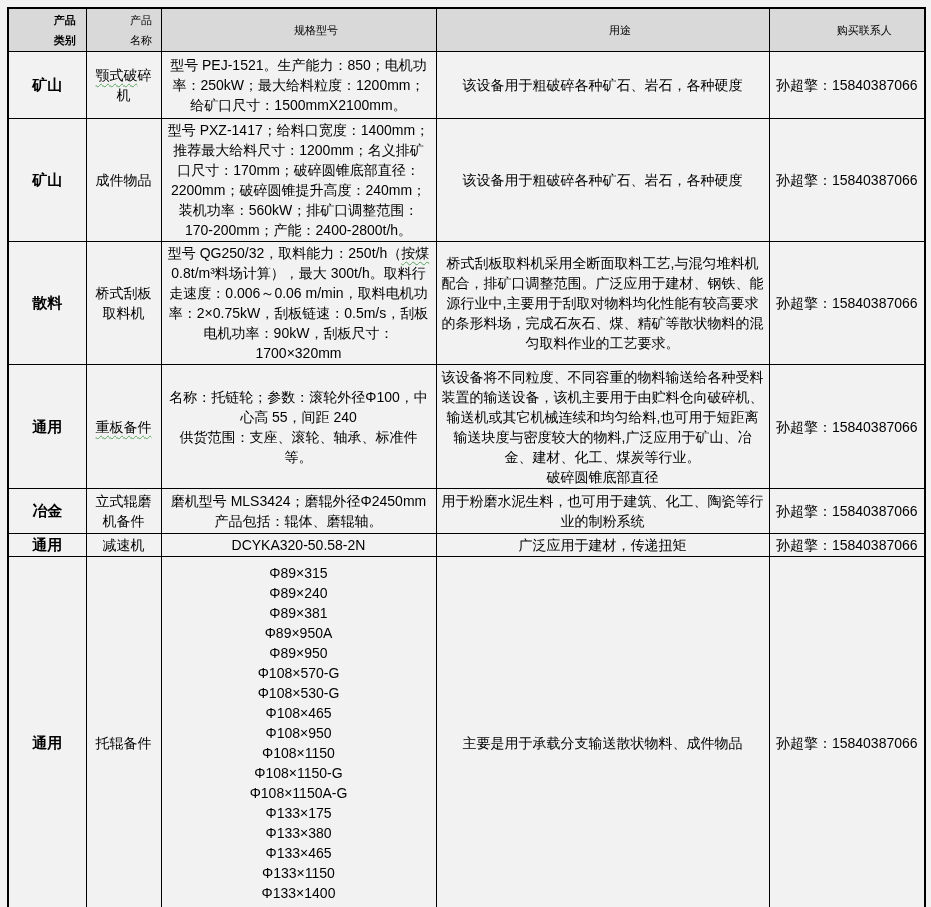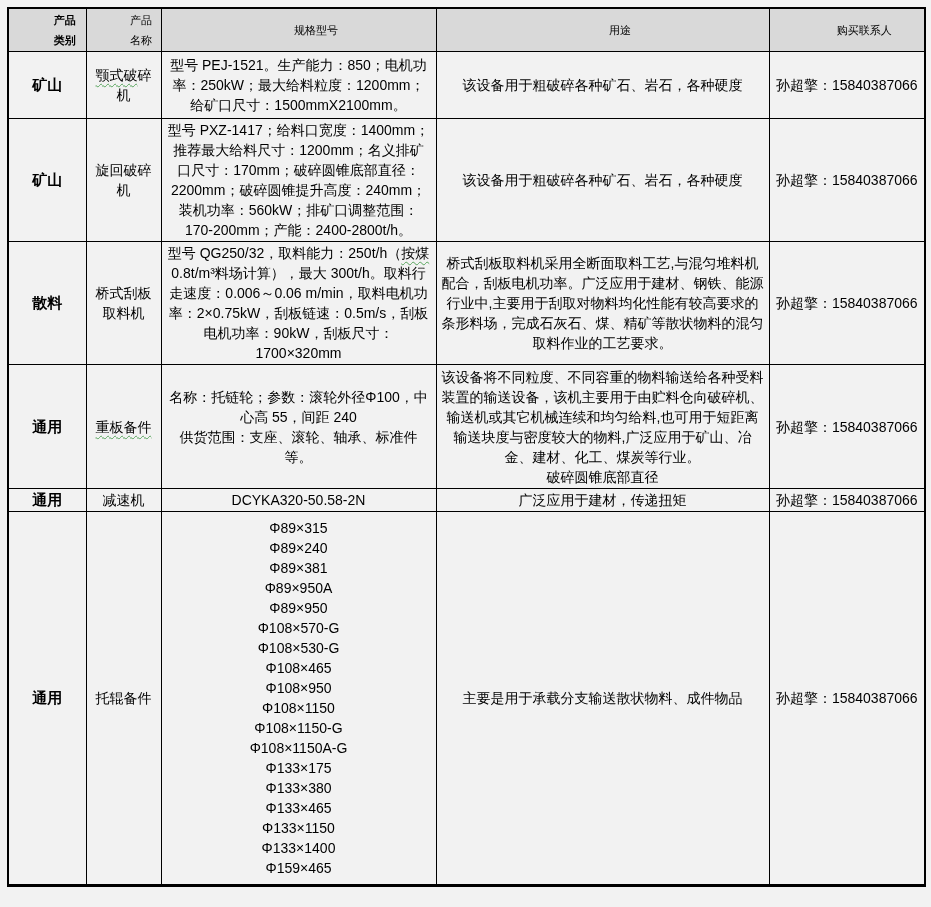--- a/index.html
+++ b/index.html
@@ -69,43 +69,53 @@
   <tbody>
       <tr style="height: 67px;">
         <td class="cat">矿山</td>
         <td><span class="wavy">颚式破</span>碎机</td>
         <td>型号 PEJ-1521。生产能力：850；电机功率：250kW；最大给料粒度：1200mm；给矿口尺寸：1500mmX2100mm。</td>
         <td>该设备用于粗破碎各种矿石、岩石，各种硬度</td>
         <td>孙超擎：15840387066</td>
       </tr>
       <tr style="height: 122px;">
         <td class="cat">矿山</td>
-        <td>旋回破碎机</td>
+        <td>成件物品</td>
         <td>型号 PXZ-1417；给料口宽度：1400mm；推荐最大给料尺寸：1200mm；名义排矿口尺寸：170mm；破碎圆锥底部直径：2200mm；破碎圆锥提升高度：240mm；装机功率：560kW；排矿口调整范围：170-200mm；产能：2400-2800t/h。</td>
         <td>该设备用于粗破碎各种矿石、岩石，各种硬度</td>
         <td>孙超擎：15840387066</td>
       </tr>
       <tr style="height: 106px;">
         <td class="cat">散料</td>
         <td>桥式刮板取料机</td>
         <td>型号 QG250/32，取料能力：250t/h（<span class="wavy">按煤</span> 0.8t/m³料场计算），最大 300t/h。取料行走速度：0.006～0.06 m/min，取料电机功率：2×0.75kW，刮板链速：0.5m/s，刮板电机功率：90kW，刮板尺寸：1700×320mm</td>
-        <td>桥式刮板取料机采用全断面取料工艺,与混匀堆料机配合，刮板电机功率。广泛应用于建材、钢铁、能源行业中,主要用于刮取对物料均化性能有较高要求的条形料场，完成石灰石、煤、精矿等散状物料的混匀取料作业的工艺要求。</td>
+        <td>桥式刮板取料机采用全断面取料工艺,与混匀堆料机配合，排矿口调整范围。广泛应用于建材、钢铁、能源行业中,主要用于刮取对物料均化性能有较高要求的条形料场，完成石灰石、煤、精矿等散状物料的混匀取料作业的工艺要求。</td>
         <td>孙超擎：15840387066</td>
       </tr>
       <tr style="height: 124px;">
         <td class="cat">通用</td>
         <td><span class="wavy">重板备件</span></td>
         <td>
           <div>名称：托链轮；参数：滚轮外径Φ100，中心高 55，间距 240</div>
           <div>供货范围：支座、滚轮、轴承、标准件等。</div>
         </td>
         <td>
           <div>该设备将不同粒度、不同容重的物料输送给各种受料装置的输送设备，该机主要用于由贮料仓向破碎机、输送机或其它机械连续和均匀给料,也可用于短距离输送块度与密度较大的物料,广泛应用于矿山、冶金、建材、化工、煤炭等行业。</div>
           <div>破碎圆锥底部直径</div>
         </td>
+        <td>孙超擎：15840387066</td>
+      </tr>
+      <tr style="height: 45px;">
+        <td class="cat">冶金</td>
+        <td>立式辊磨机备件</td>
+        <td>
+          <div>磨机型号 MLS3424；磨辊外径Φ2450mm</div>
+          <div>产品包括：辊体、磨辊轴。</div>
+        </td>
+        <td>用于粉磨水泥生料，也可用于建筑、化工、陶瓷等行业的制粉系统</td>
         <td>孙超擎：15840387066</td>
       </tr>
       <tr style="height: 22px;">
         <td class="cat">通用</td>
         <td>减速机</td>
         <td>DCYKA320-50.58-2N</td>
         <td>广泛应用于建材，传递扭矩</td>
         <td>孙超擎：15840387066</td>
       </tr>
       <tr style="height: 374px;">

